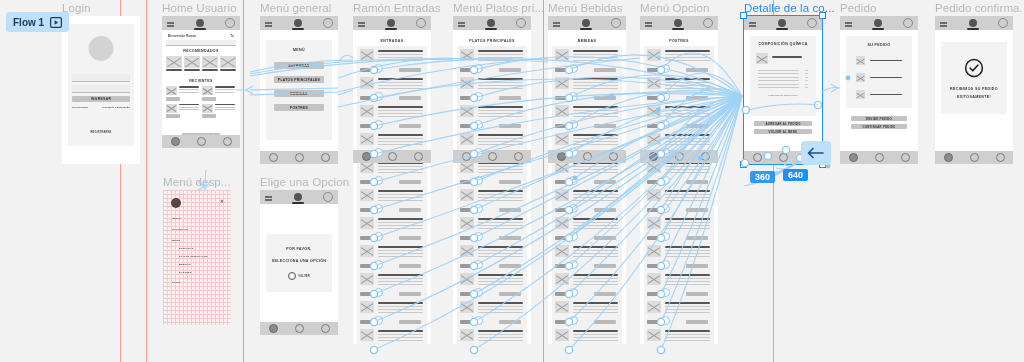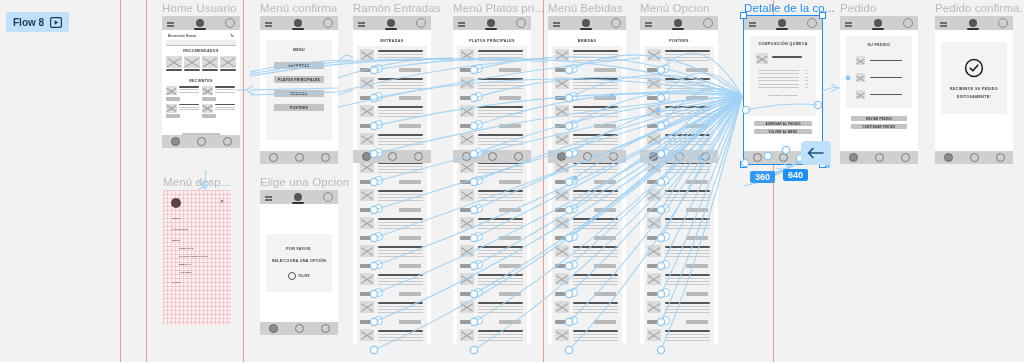--- a/index.html
+++ b/index.html
@@ -106,29 +106,49 @@
 
 <div id="canvas">
 
   <div class="guide" style="left:120px;"></div>
   <div class="guide" style="left:146px;"></div>
   <div class="guide" style="left:243px;"></div>
   <div class="guide" style="left:543px;"></div>
   <div class="guide" style="left:773px;"></div>
 
   <div class="flow-badge">
-    <span>Flow 8</span>
+    <span>Flow 1</span>
     <span class="play-icon">
       <svg viewBox="0 0 12 11" width="12" height="11">
         <rect x="0.6" y="0.6" width="10.8" height="9.8" rx="1.4" fill="none" stroke="#1b3a54" stroke-width="1.2"></rect>
         <path d="M4.6 3.2 L8.2 5.5 L4.6 7.8 Z" fill="#1b3a54"></path>
       </svg>
     </span>
   </div>
 
+  <div class="frame" style="left:62px;top:16px;width:78px;height:148px;">
+    <div class="frame-title">Login</div>
+    <div class="frame-body">
+      <div class="panel" style="position:absolute;left:6px;top:8px;right:6px;bottom:18px;">
+        <div class="circle" style="position:absolute;left:50%;transform:translateX(-50%);top:12px;width:25px;height:25px;"></div>
+        <div class="field" style="position:absolute;left:4px;right:4px;top:50px;height:7px;"></div>
+        <div class="field" style="position:absolute;left:4px;right:4px;top:61px;height:7px;"></div>
+        <div class="btn" style="position:absolute;left:4px;right:4px;top:72px;height:6px;">
+          <span class="t">INGRESAR</span>
+        </div>
+        <div style="position:absolute;left:4px;right:4px;top:82px;display:flex;justify-content:space-between;align-items:center;">
+          <span class="microtext" style="font-size:2.4px;">Recuérdame</span>
+          <span class="microtext" style="font-size:2.4px;">Olvidaste contraseña</span>
+        </div>
+        <div style="position:absolute;left:0;right:0;top:95px;text-align:center;">
+          <span class="microtext">REGISTRARSE</span>
+        </div>
+      </div>
+    </div>
+  </div>
 
 
   <div class="frame" style="left:162px;top:16px;width:78px;height:132px;">
     <div class="frame-title">Home Usuario</div>
     <div class="frame-body">
       <div class="appbar">
         <span class="ham"></span>
         <span class="avatar"></span>
         <span class="acct"></span>
       </div>
@@ -227,21 +247,21 @@
         <div class="microtext" style="font-size:2.3px;margin:0 0 6px 7px;">ENTRADAS</div>
         <div class="microtext" style="font-size:2.3px;margin:0 0 6px 7px;">PLATOS PRINCIPALES</div>
         <div class="microtext" style="font-size:2.3px;margin:0 0 6px 7px;">BEBIDAS</div>
         <div class="microtext" style="font-size:2.3px;margin:0 0 8px 7px;">POSTRES</div>
         <div class="microtext" style="font-size:2.5px;">SALIR</div>
       </div>
     </div>
   </div>
 
   <div class="frame" style="left:260px;top:16px;width:78px;height:148px;">
-    <div class="frame-title">Menú confirma</div>
+    <div class="frame-title">Menú general</div>
     <div class="frame-body">
       <div class="appbar">
         <span class="ham"></span>
         <span class="avatar"></span>
         <span class="acct"></span>
       </div>
       <div class="panel" style="position:absolute;left:6px;right:6px;top:24px;bottom:24px;">
         <div class="lbl" style="margin-top:8px;">MENÚ</div>
         <div class="btn" style="margin:10px 8px 0;height:7px;">
           <span class="t">ENTRADAS</span>

